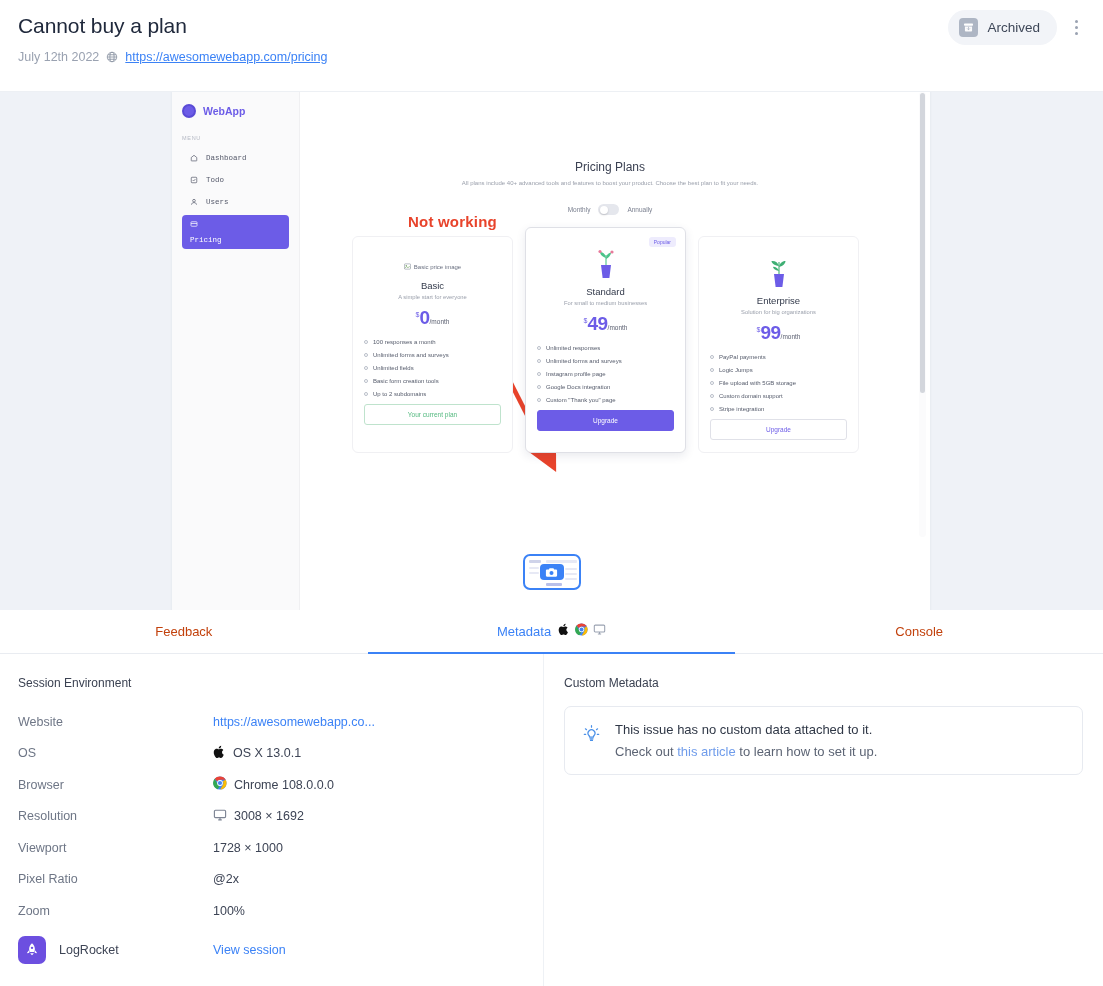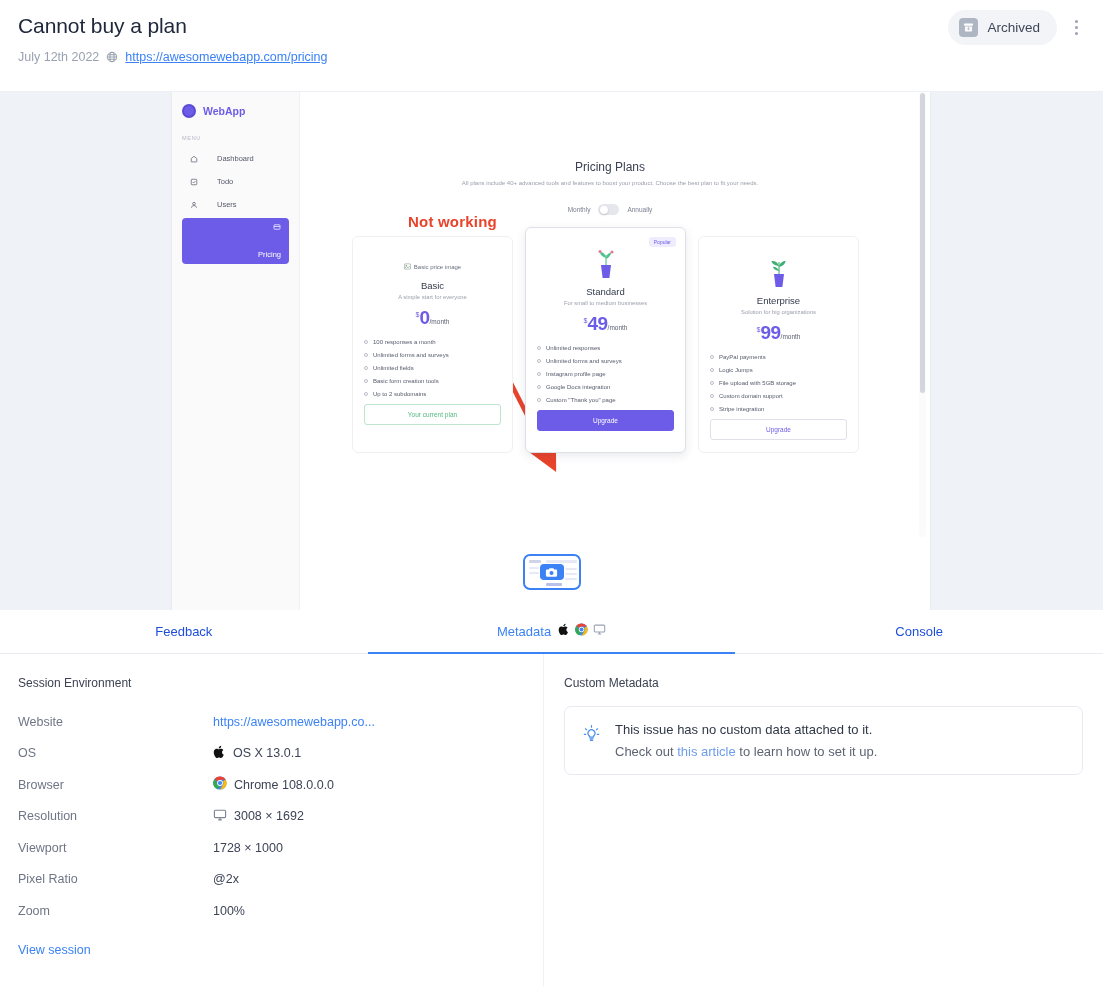--- a/index.html
+++ b/index.html
@@ -110,27 +110,28 @@
     background: #6c5ce7;
     border: 2px solid #5a4bd6;
   }
   .app-logo-text { font-size: 10.5px; font-weight: bold; color: #6c5ce7; }
   .app-menu-label {
     margin-top: 17px;
     font-size: 5.5px; color: #b5b9c4; letter-spacing: .7px;
   }
   .app-nav { margin-top: 8px; }
   .app-nav-item {
-    display: flex; align-items: flex-end; gap: 19px;
+    display: flex; align-items: flex-start; gap: 8px;
     padding: 5px 8px;
     border-radius: 4px;
     font-size: 7.5px;
     color: #55596a;
     margin-bottom: 4px;
     cursor: pointer;
+    font-family: Liberation Mono, monospace;
   }
   .app-nav-item.active { background: #6c5ce7; color: #fff; flex-direction: column; }
   .app-nav-ico { width: 8px; height: 8px; flex: none; }
   
   .app-top {
     position: absolute; left: 136px; top: 12px;
     width: 604px; height: 30px;
     background: #fff;
     border-radius: 4px;
     box-shadow: 0 1px 3px rgba(30,40,70,.06);
@@ -255,21 +256,21 @@
   
   .tabs {
     display: flex;
     border-bottom: 1px solid #e9ecf1;
     background: #fff;
     height: 44px;
   }
   .tab {
     flex: 1;
     display: flex; align-items: center; justify-content: center; gap: 7px;
-    font-size: 13px; color: #1d4ed8;
+    font-size: 13px; color: #c2410c;
     cursor: pointer;
     border-bottom: 2px solid transparent;
     margin-bottom: -1px;
   }
   .tab.active { color: #3b82f6; border-bottom-color: #3b82f6; }
   .tab-icos { display: flex; align-items: center; gap: 5px; }
 
   
   .cols { display: flex; height: 332px; }
   .col-left {
@@ -646,20 +647,31 @@
       <span class="row-key">Pixel Ratio</span>
       <span class="row-val">@2x</span>
     </div>
 
     <div class="row">
       <span class="row-key">Zoom</span>
       <span class="row-val">100%</span>
     </div>
 
     <div class="lr-row">
+      <span class="lr-brand">
+        <span class="lr-logo">
+          <svg width="16" height="16" viewBox="0 0 20 20" fill="#fff">
+            <path d="M10 1.5c2.4 2 3.6 4.7 3.6 7.4 0 1.4-.3 2.6-.7 3.6H7.1c-.4-1-.7-2.2-.7-3.6 0-2.7 1.2-5.4 3.6-7.4z"></path>
+            <circle cx="10" cy="7.3" r="1.5" fill="#6c4fe0"></circle>
+            <path d="M6.3 10.2 4 13.2c-.3.4 0 .9.5.8l2.2-.5zM13.7 10.2l2.3 3c.3.4 0 .9-.5.8l-2.2-.5z"></path>
+            <path d="M7.7 14.2c.5.9 1.3 1.6 2.3 2.3 1-.7 1.8-1.4 2.3-2.3z"></path>
+          </svg>
+        </span>
+        <span class="lr-name">LogRocket</span>
+      </span>
       <span class="row-val link">View session</span>
     </div>
   </div>
 
   <div class="col-right">
     <div class="sect-title">Custom Metadata</div>
     <div class="cm-box">
       <span class="bulb">
         <svg width="19" height="19" viewBox="0 0 20 20" fill="none" stroke="#4a90e8" stroke-width="1.3" stroke-linecap="round">
           <path d="M7.3 12.1a3.6 3.6 0 1 1 5.4 0c-.5.6-.8 1-.8 1.7H8.1c0-.7-.3-1.1-.8-1.7z"></path>

